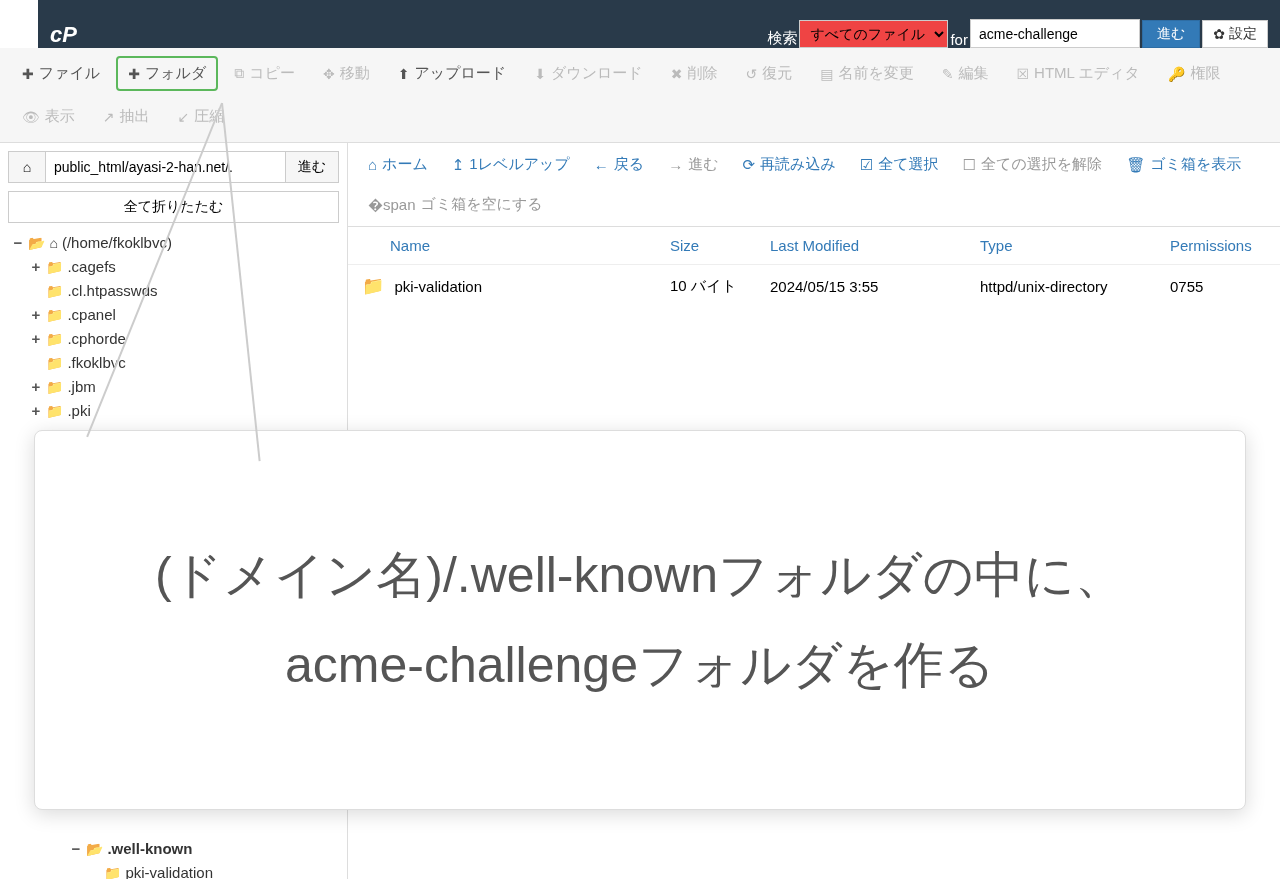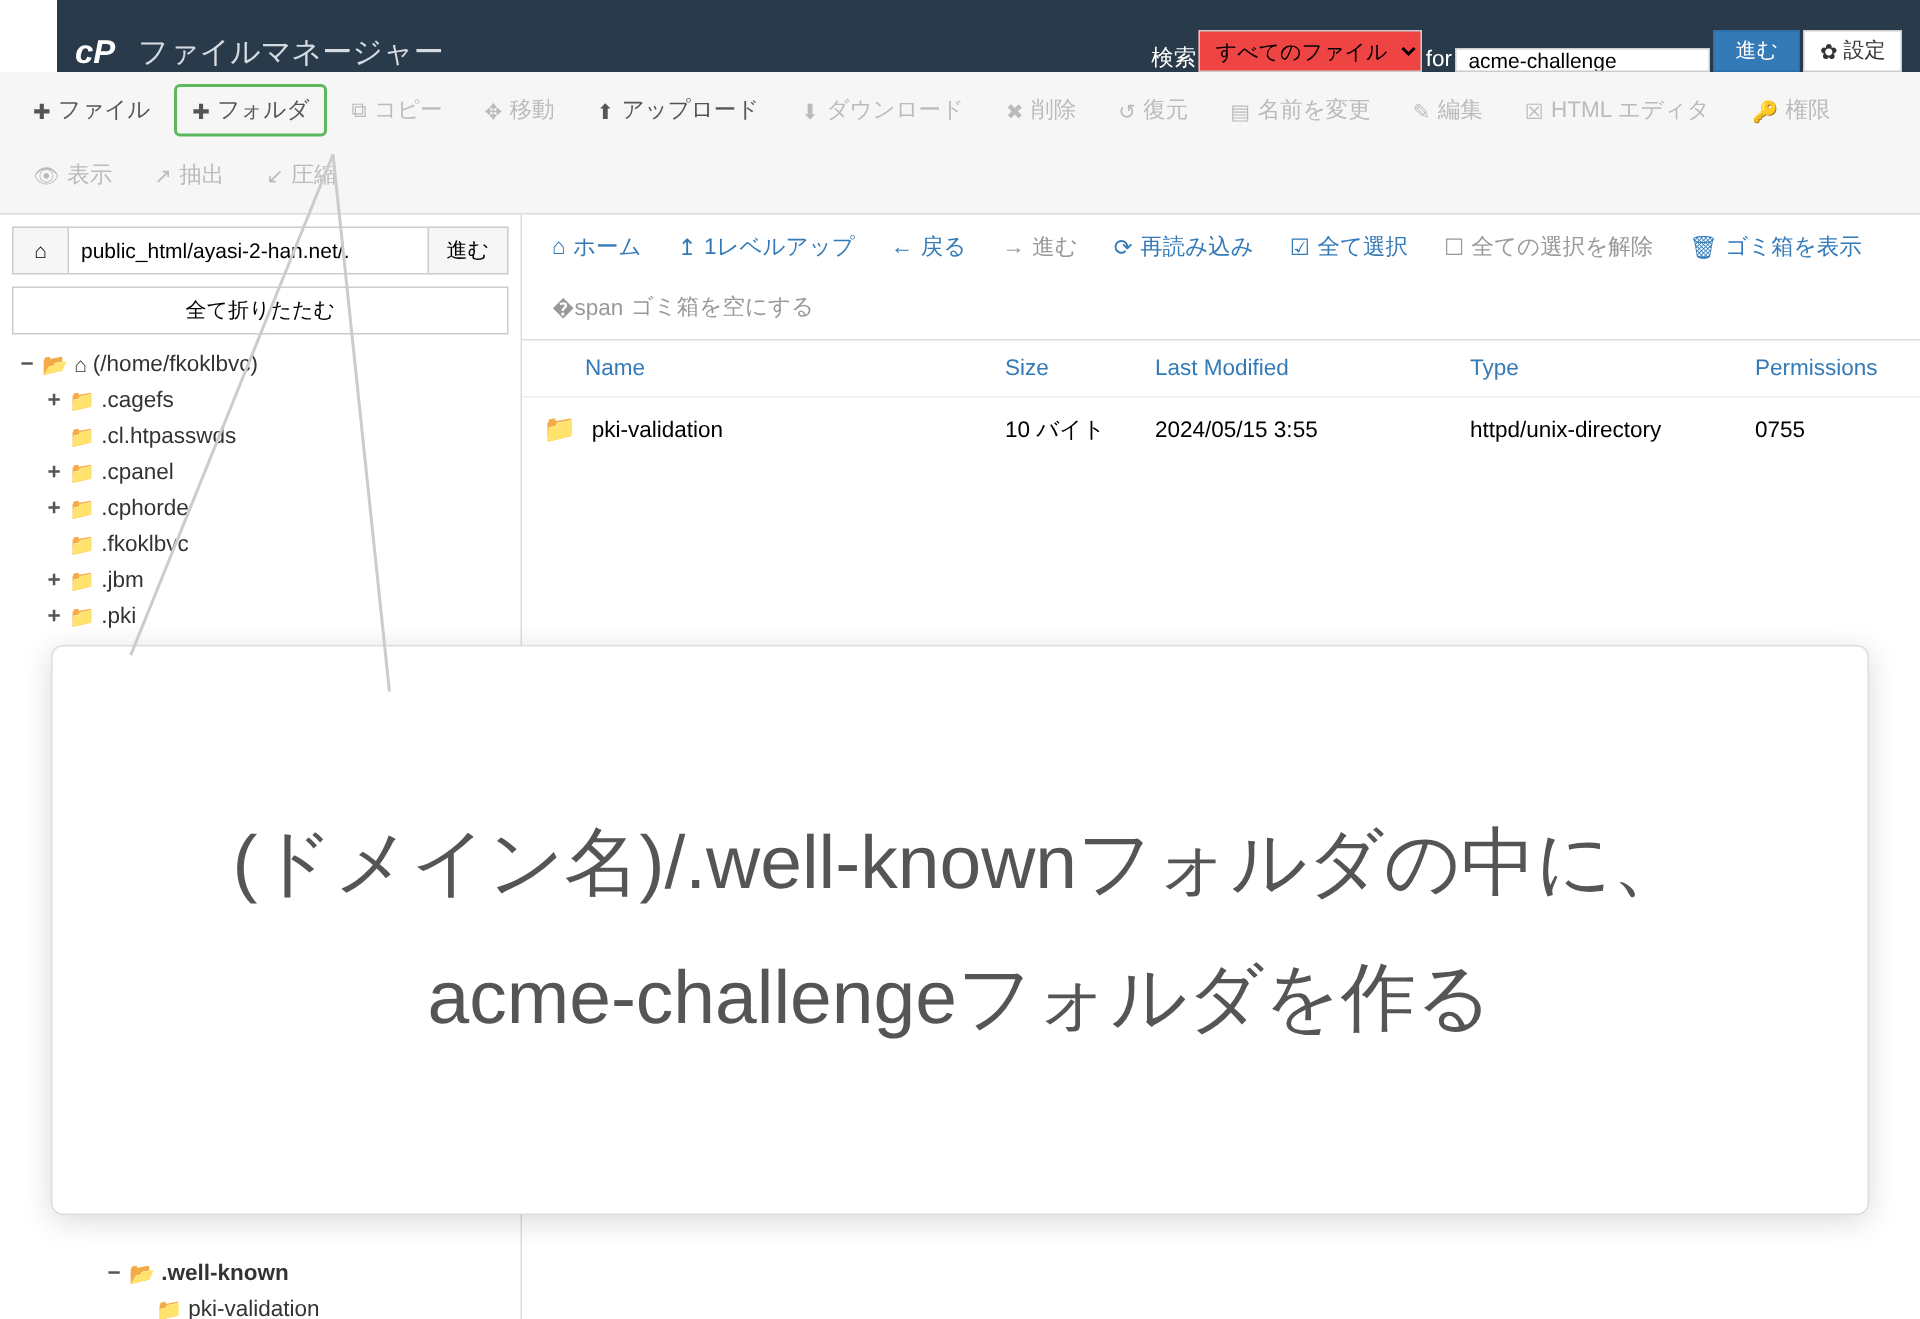--- a/index.html
+++ b/index.html
@@ -13,21 +13,21 @@
   align-items: flex-end;
   padding: 0 12px;
   gap: 2px;
   margin-left: 38px;
 }
 .logo-cp { display: flex; align-items: center; gap: 6px; font-size: 22px; }
 .logo-text { font-size: 20px; color: #d5dbe1; }
 .topbar .spacer { flex: 1; }
 .search-label { color: #fff; font-size: 15px; }
 .search-select { height: 28px; background: #ef4444; border: 1px solid #ccc; font-size: 14px; padding: 0 6px; min-width: 130px; }
-.search-input { height: 16px; width: 170px; border: 1px solid #ccc; padding: 0 8px; font-size: 14px; }
+.search-input { height: 29px; width: 170px; border: 1px solid #ccc; padding: 0 8px; font-size: 14px; }
 .btn-blue { height: 28px; background: #337ab7; color: #fff; border: 1px solid #2e6da4; padding: 0 14px; font-size: 14px; cursor: pointer; }
 .btn-white { height: 28px; background: #fff; color: #333; border: 1px solid #ccc; padding: 0 10px; font-size: 14px; cursor: pointer; display: inline-flex; align-items: center; gap: 4px; }
 
 .toolbar {
   background: #f6f6f6;
   border-bottom: 1px solid #ddd;
   padding: 8px 10px;
   display: flex;
   flex-wrap: wrap;
   gap: 4px;
@@ -120,21 +120,20 @@
 </style>
 </head>
 <body>
 
 <div class="topbar">
   <div class="logo-cp">
     <svg width="40" height="26" viewBox="0 0 40 26">
       <text x="0" y="20" font-size="22" font-weight="bold" fill="#fff" font-style="italic">cP</text>
     </svg>
   </div>
-  <div class="logo-text">ファイルマネージャー</div>
   <div class="spacer"></div>
   <span class="search-label">検索</span>
   <select class="search-select">
     <option>すべてのファイル</option>
   </select>
   <span class="search-label">for</span>
   <input class="search-input" value="acme-challenge" style="">
   <button class="btn-blue">進む</button>
   <button class="btn-white">
     <span>✿</span>

